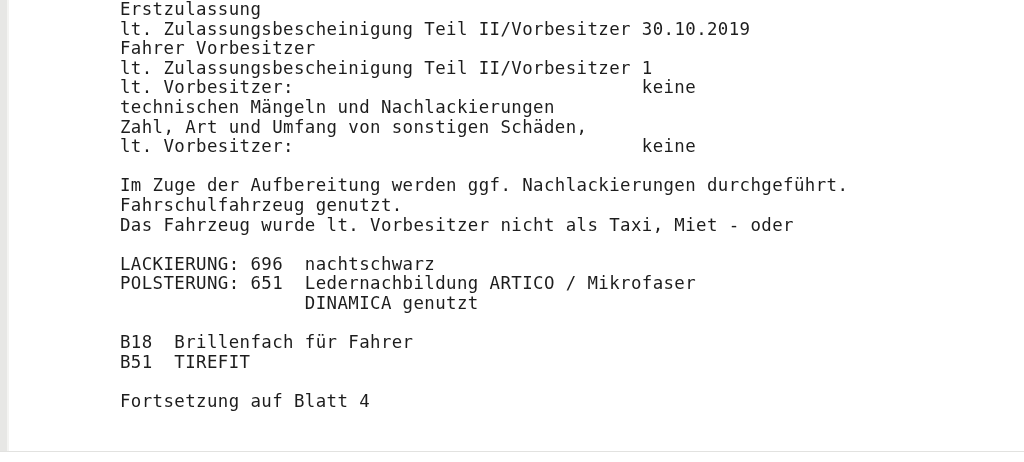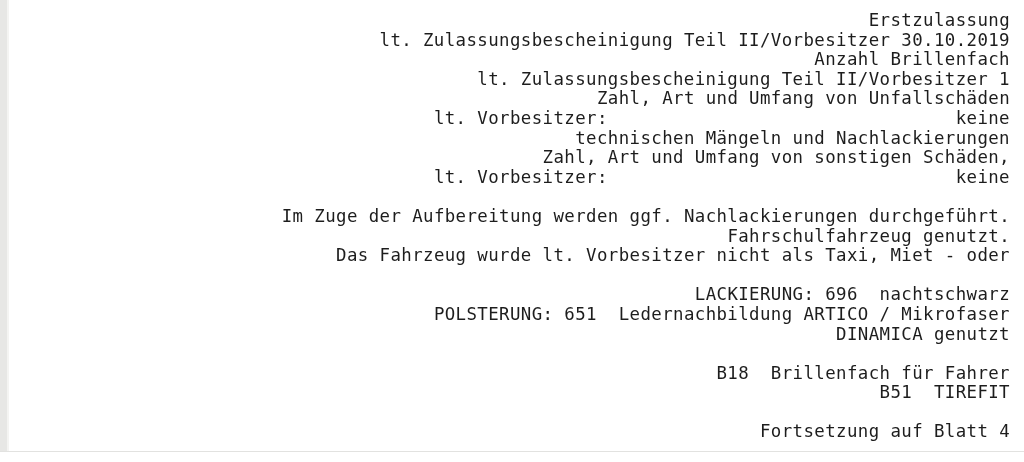--- a/index.html
+++ b/index.html
@@ -41,23 +41,22 @@
     left: 0;
     bottom: 0;
     width: 1024px;
     height: 10px;
     background: #ffffff;
     border-top: 1px solid #e2e2e0;
   }
   .doc {
     position: absolute;
     left: 120px;
-    top: 11px;
+    top: 0px;
     width: 890px;
-    text-align: right;
   }
   .line {
     font-size: 17.4px;
     line-height: 19.6px;
     letter-spacing: 0.4px;
     color: #1d1d1d;
     white-space: pre;
   }
   .line.blank {
     color: transparent;
@@ -69,23 +68,22 @@
 </head>
 <body>
 
 <div id="page">
   <div class="edge-left"></div>
   <div class="edge-left-inner"></div>
 
   <div class="doc">
     <div class="line"><span>Erstzulassung</span></div>
     <div class="line"><span>lt. Zulassungsbescheinigung Teil II/Vorbesitzer</span><span class="val"> 30.10.2019</span></div>
-    <div class="line"><span>Anzahl Brillenfach</span></div>
+    <div class="line"><span>Fahrer Vorbesitzer</span></div>
     <div class="line"><span>lt. Zulassungsbescheinigung Teil II/Vorbesitzer</span><span class="val"> 1</span></div>
-    <div class="line"><span>Zahl, Art und Umfang von Unfallschäden</span></div>
     <div class="line"><span>lt. Vorbesitzer:</span><span class="val">                                keine</span></div>
     <div class="line"><span>technischen Mängeln und Nachlackierungen</span></div>
     <div class="line"><span>Zahl, Art und Umfang von sonstigen Schäden,</span></div>
     <div class="line"><span>lt. Vorbesitzer:</span><span class="val">                                keine</span></div>
     <div class="line blank">&nbsp;</div>
     <div class="line"><span>Im Zuge der Aufbereitung werden ggf. Nachlackierungen durchgeführt.</span></div>
     <div class="line"><span>Fahrschulfahrzeug genutzt.</span></div>
     <div class="line"><span>Das Fahrzeug wurde lt. Vorbesitzer nicht als Taxi, Miet - oder</span></div>
     <div class="line blank">&nbsp;</div>
     <div class="line"><span>LACKIERUNG: 696  nachtschwarz</span></div>

